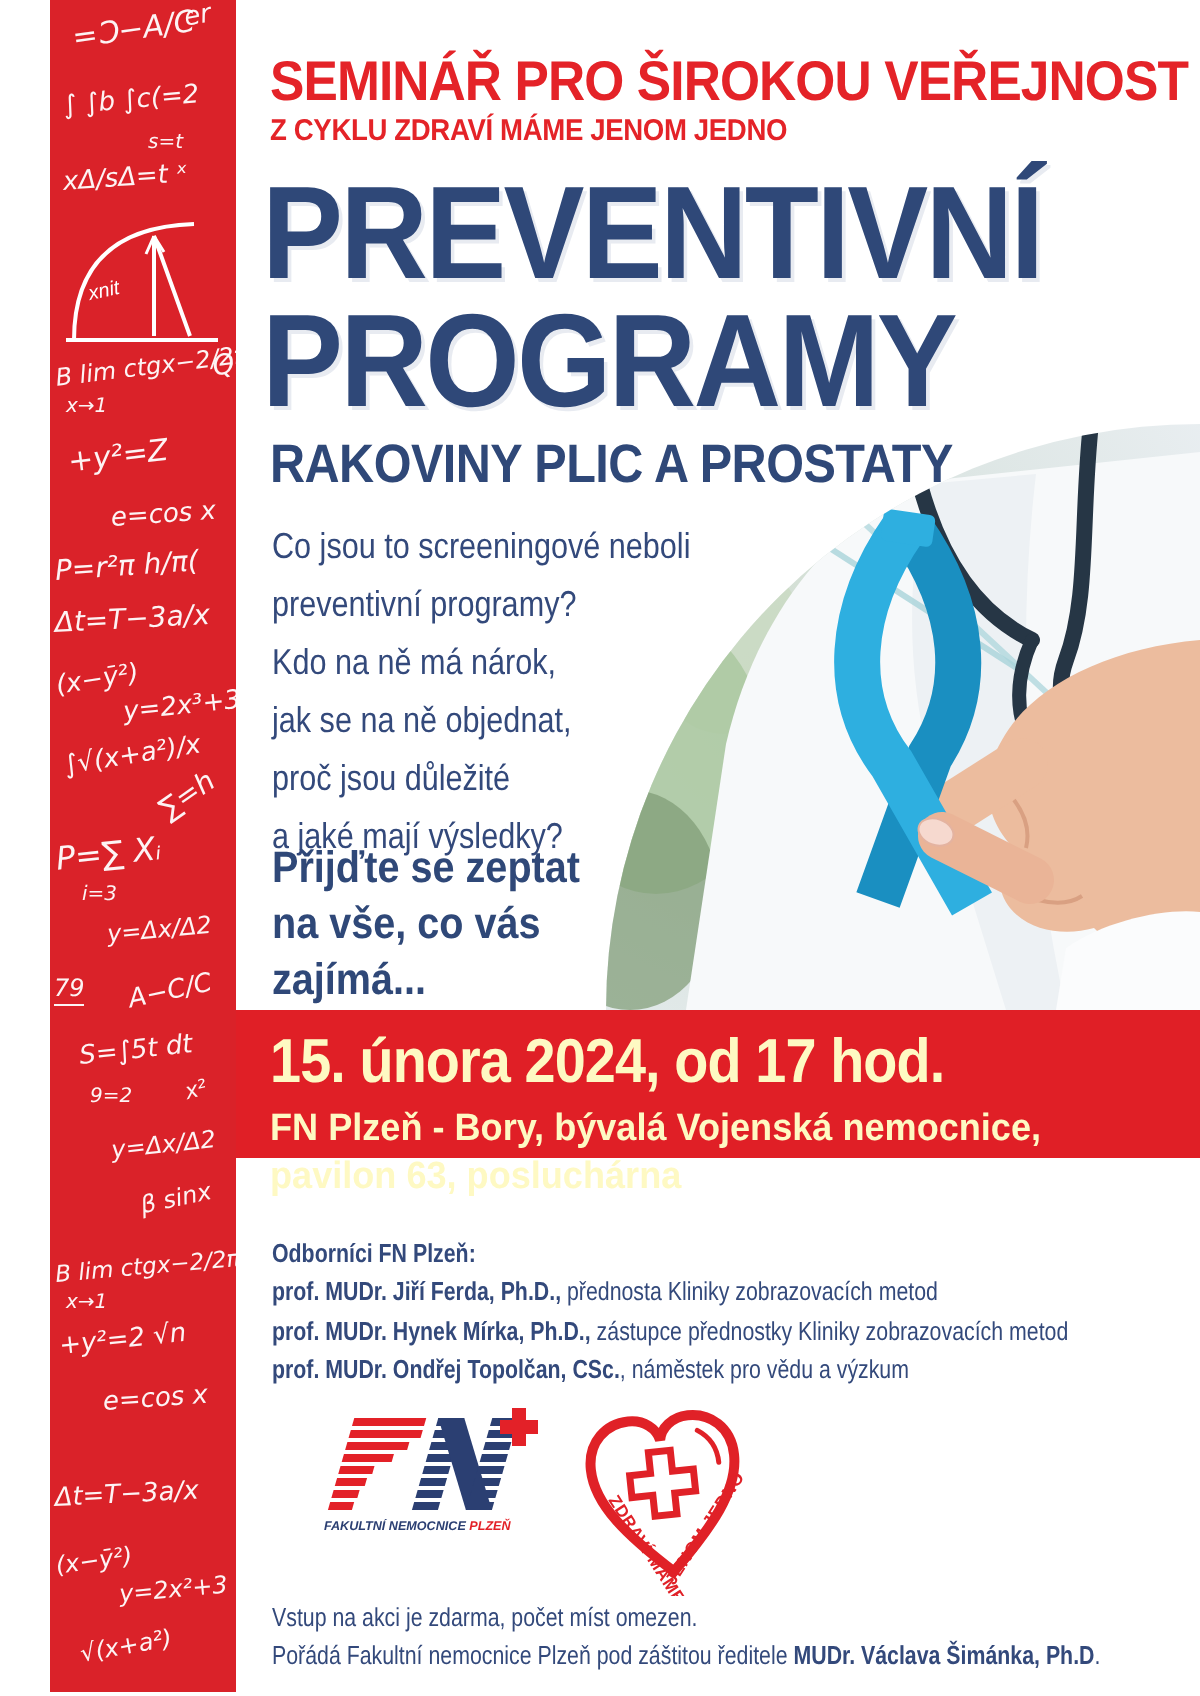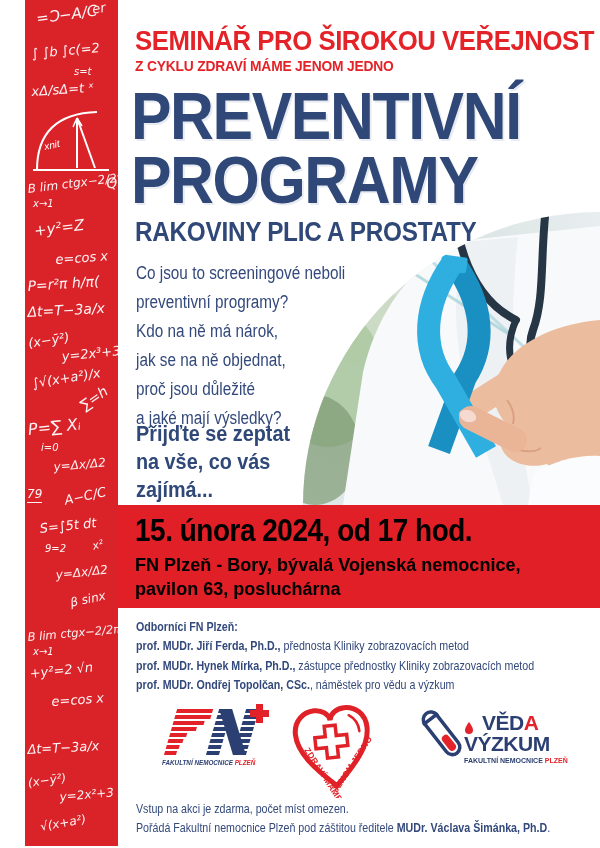--- a/index.html
+++ b/index.html
@@ -24,21 +24,21 @@
   .title{left:131px;top:84px;color:#2f4878;font-weight:bold;font-size:66px;line-height:64px;
          letter-spacing:-1.5px;white-space:nowrap;text-shadow:2px 2px 0 rgba(130,145,175,.18);}
   .subtitle{left:135px;top:217px;font-size:27px;font-weight:bold;color:#2f4878;
             letter-spacing:-.3px;white-space:nowrap;}
   .intro{left:136px;top:259px;font-size:18px;line-height:29px;color:#33497b;white-space:nowrap;}
   .cta{left:136px;top:420px;font-size:22px;font-weight:bold;line-height:28px;color:#2f4878;white-space:nowrap;}
   
   .photo{left:303px;top:212px;width:297px;height:293px;border-top-left-radius:100% 100%;overflow:hidden;}
   .photo svg{display:block;}
   
-  .banner{left:118px;top:505px;width:482px;height:103px;background:#e01f26;color:#000000;box-sizing:border-box;
+  .banner{left:118px;top:505px;width:482px;height:74px;background:#e01f26;color:#fef9c3;box-sizing:border-box;
           padding:8px 0 0 17px;}
   .banner-date{font-size:31px;font-weight:bold;letter-spacing:-.5px;white-space:nowrap;}
   .banner-place{font-size:19px;font-weight:bold;line-height:24px;margin-top:4px;white-space:nowrap;}
   
   .experts{left:136px;top:617px;font-size:13px;color:#33497b;line-height:19.3px;white-space:nowrap;}
   .experts b{font-weight:bold;}
   .footer{left:136px;top:799px;font-size:13px;color:#33497b;line-height:19px;white-space:nowrap;}
   .footer b{font-weight:bold;}
   
   .logo{position:absolute;}
@@ -66,21 +66,21 @@
     <span class="fx" style="top:176px;left:80px;font-size:14px;transform:rotate(-10deg)">Q</span>
     <span class="fx" style="top:222px;left:8px;font-size:15px;transform:rotate(-7deg)">+y²=Z</span>
     <span class="fx" style="top:252px;left:30px;font-size:13px;transform:rotate(-4deg)">e=cos x</span>
     <span class="fx" style="top:278px;left:2px;font-size:14px;transform:rotate(-4deg)">P=r²π  h∕π(</span>
     <span class="fx" style="top:304px;left:2px;font-size:14px;transform:rotate(-3deg)">Δt=T−3a∕x</span>
     <span class="fx" style="top:336px;left:2px;font-size:13px;transform:rotate(-9deg)">(x−ȳ²)</span>
     <span class="fx" style="top:349px;left:36px;font-size:13px;transform:rotate(-6deg)">y=2x³+3</span>
     <span class="fx" style="top:376px;left:6px;font-size:13px;transform:rotate(-9deg)">∫√(x+a²)∕x</span>
     <span class="fx" style="top:400px;left:52px;font-size:14px;transform:rotate(-35deg)">∑=h</span>
     <span class="fx" style="top:420px;left:2px;font-size:16px;transform:rotate(-6deg)">P=∑ Xᵢ</span>
-    <span class="fx" style="top:442px;left:16px;font-size:10px">i=0</span>
+    <span class="fx" style="top:442px;left:16px;font-size:10px">i=3</span>
     <span class="fx" style="top:460px;left:28px;font-size:12px;transform:rotate(-5deg)">y=Δx∕Δ2</span>
     <span class="fx ul" style="top:487px;left:2px;font-size:12px">79</span>
     <span class="fx" style="top:493px;left:38px;font-size:13px;transform:rotate(-12deg)">A−C∕C</span>
     <span class="fx" style="top:521px;left:14px;font-size:13px;transform:rotate(-6deg)">S=∫5t dt</span>
     <span class="fx" style="top:543px;left:20px;font-size:10px">9=2</span>
     <span class="fx" style="top:540px;left:66px;font-size:11px;transform:rotate(-15deg)">x²</span>
     <span class="fx" style="top:568px;left:30px;font-size:12px;transform:rotate(-6deg)">y=Δx∕Δ2</span>
     <span class="fx" style="top:596px;left:44px;font-size:12px;transform:rotate(-12deg)">β sinx</span>
     <span class="fx" style="top:630px;left:2px;font-size:11.5px;transform:rotate(-5deg)">B lim ctgx−2∕2π×3</span>
     <span class="fx" style="top:646px;left:8px;font-size:10px">x→1</span>
@@ -208,32 +208,19 @@
       <g transform="rotate(-6 45 48)">
         <path d="M45,86 C24,66 9,49 9,31 C9,17 19,9 30,9 C38,9 44,14 45,20 C46,14 52,9 60,9 C71,9 81,17 81,31 C81,49 66,66 45,86 Z" fill="none" stroke="#e02127" stroke-width="5"></path>
         <path d="M28,36 h10.5 v-10.5 h11 v10.5 h10.5 v11 h-10.5 v10.5 h-11 v-10.5 h-10.5 z" fill="none" stroke="#e02127" stroke-width="3.5"></path>
         <path d="M64,17 C70,21 73,27 73,34" fill="none" stroke="#e02127" stroke-width="2.5" stroke-linecap="round"></path>
       </g>
       <text transform="translate(16,50) rotate(57)" font-size="8.5" font-weight="bold" fill="#e02127" letter-spacing=".3">ZDRAVÍ MÁME</text>
       <text transform="translate(49,93) rotate(-57)" font-size="8.5" font-weight="bold" fill="#e02127" letter-spacing=".3">JENOM JEDNO</text>
     </svg>
   </div>
 
-  <div class="logo" style="left:416px;top:706px">
-    <svg width="152" height="62" viewBox="0 0 152 62">
-      <g transform="rotate(-38 27 30)">
-        <rect x="20" y="2" width="15" height="50" rx="7.5" fill="#fff" stroke="#2b3f72" stroke-width="3.5"></rect>
-        <rect x="23.5" y="30" width="8" height="18" rx="4" fill="#e3222a"></rect>
-        <line x1="18" y1="9" x2="37" y2="9" stroke="#2b3f72" stroke-width="3.5"></line>
-      </g>
-      <path d="M53,16 c0,0 -4,5 -4,8 a4,4 0 0 0 8,0 c0,-3 -4,-8 -4,-8 z" fill="#e3222a"></path>
-      <text x="66" y="24" font-size="21" font-weight="bold" fill="#2b3f72" letter-spacing="-.5"><tspan>VĚD</tspan><tspan fill="#e3222a">A</tspan></text>
-      <text x="48" y="45" font-size="21" font-weight="bold" fill="#2b3f72" letter-spacing="-.5">VÝZKUM</text>
-      <text x="48" y="57" font-size="7" font-weight="bold" fill="#2b3f72"><tspan>FAKULTNÍ NEMOCNICE </tspan><tspan fill="#e3222a">PLZEŇ</tspan></text>
-    </svg>
-  </div>
 
   <div class="abs footer sx82">
     <div>Vstup na akci je zdarma, počet míst omezen.</div>
     <div><span>Pořádá Fakultní nemocnice Plzeň pod záštitou ředitele </span><b>MUDr. Václava Šimánka, Ph.D</b><span>.</span></div>
   </div>
 
 </div>
 
 </body></html>

